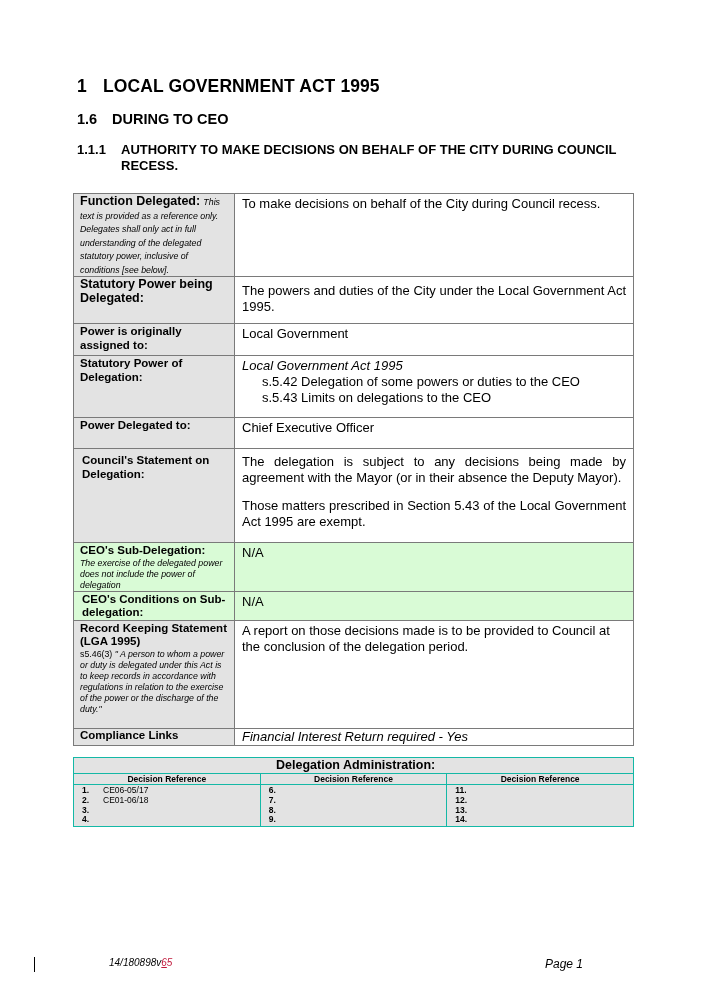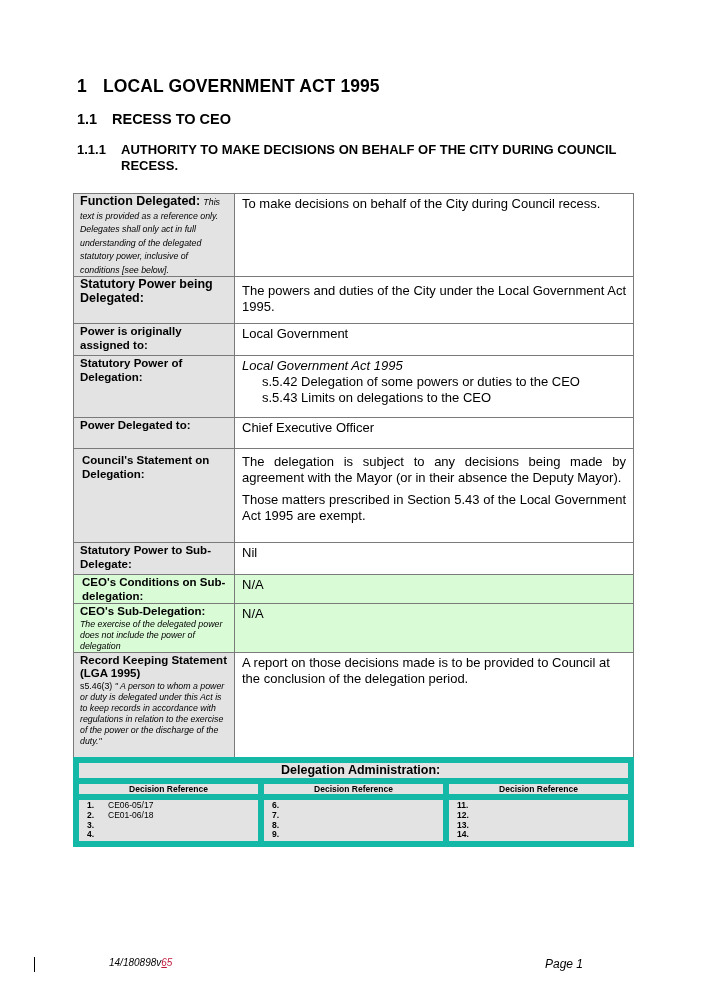--- a/index.html
+++ b/index.html
@@ -18,41 +18,41 @@
   td.lab { width: 148px; background: #e3e3e3; padding: 1px 6px 0 6px !important; font-size: 11.5px; font-weight: bold; line-height: 13.5px; }
   td.val { padding: 2px 7px 0 7px !important; font-size: 13px; line-height: 16px; }
   td.green { background: #d9fbd6; }
   .small-it { font-size: 8.8px; font-style: italic; font-weight: normal; line-height: 11px; }
   .small { font-size: 8.8px; font-weight: normal; line-height: 11px; }
   .just { text-align: justify; }
   .indent { padding-left: 20px; }
   .it { font-style: italic; }
 
   table.admin { position: absolute; left: 73px; top: 757px; width: 561px; border-collapse: collapse; table-layout: fixed; background: #e3e3e3; }
-  table.admin td { border: 6px solid #14b8a6; padding: 0; vertical-align: top; }
+  table.admin td { border: 1px solid #14b8a6; padding: 0; vertical-align: top; }
   .admin-title { text-align: center; font-size: 12.5px; font-weight: bold; line-height: 15px; padding-left: 150px !important; }
   .col-head { text-align: center; font-size: 8.5px; font-weight: bold; line-height: 10px; }
   .refrow { font-size: 8.5px; line-height: 9.8px; height: 9.8px; white-space: nowrap; }
   .refrow .n { display: inline-block; width: 21px; padding-left: 8px; font-weight: bold; }
   .refcell { padding: 1px 0 1px 0 !important; }
 
   .footer-bar { position: absolute; left: 34px; top: 957px; width: 1px; height: 15px; background: #000; }
   .footer-doc { position: absolute; left: 77px; top: 957px; font-size: 10px; font-style: italic; margin-left: 32px; }
   .footer-doc .rev-del { color: #c0183a; text-decoration: underline; }
   .footer-doc .rev-ins { color: #c0183a; }
   .footer-page { position: absolute; left: 545px; top: 957px; font-size: 12px; font-style: italic; }
 </style>
 </head>
 <body>
 
 <div class="h1">
   <span class="num">1</span><span>LOCAL GOVERNMENT ACT 1995</span>
 </div>
 <div class="h2">
-  <span class="num">1.1</span><span>RECESS TO CEO</span>
+  <span class="num">1.6</span><span>DURING TO CEO</span>
 </div>
 <div class="h3">
   <span class="num">1.1.1</span>
     <span class="txt">AUTHORITY TO MAKE DECISIONS ON BEHALF OF THE CITY DURING COUNCIL RECESS.</span>
 </div>
 
 <table class="main">
   <tbody>
       <tr style="height:67px">
     <td class="lab">
@@ -86,40 +86,34 @@
   <tr style="height:31px">
     <td class="lab"><span>Power Delegated to:</span></td>
     <td class="val">
           <div>Chief Executive Officer</div>
         </td>
   </tr>
   <tr style="height:94px">
     <td class="lab" style="padding-top:5px !important;padding-left:8px !important"><span>Council's Statement on Delegation:</span></td>
     <td class="val just" style="padding-top:5px !important">
       <div>The delegation is subject to any decisions being made by agreement with the Mayor (or in their absence the Deputy Mayor).</div>
-      <div style="margin-top:6px">Those matters prescribed in Section 5.43 of the Local Government Act 1995 are exempt.</div>
+      <div style="margin-top:12px">Those matters prescribed in Section 5.43 of the Local Government Act 1995 are exempt.</div>
     </td>
-  </tr>
-  <tr style="height:32px">
-    <td class="lab"><span>Statutory Power to Sub-Delegate:</span></td>
-    <td class="val">
-          <div>Nil</div>
-        </td>
-  </tr>
-  <tr style="height:28px">
-    <td class="lab green" style="padding-left:8px !important"><span>CEO's Conditions on Sub-delegation:</span></td>
-    <td class="val green">
-          <div>N/A</div>
-        </td>
   </tr>
   <tr style="height:48px">
     <td class="lab green">
       <div>CEO's Sub-Delegation:</div>
       <div class="small-it">The exercise of the delegated power does not include the power of delegation</div>
     </td>
+    <td class="val green">
+          <div>N/A</div>
+        </td>
+  </tr>
+  <tr style="height:28px">
+    <td class="lab green" style="padding-left:8px !important"><span>CEO's Conditions on Sub-delegation:</span></td>
     <td class="val green">
           <div>N/A</div>
         </td>
   </tr>
   <tr style="height:108px">
     <td class="lab">
       <div>Record Keeping Statement (LGA 1995)</div>
       <div class="small"><span>s5.46(3)</span> <span class="it">" A person to whom a power or duty is delegated under this Act is to keep records in accordance with regulations in relation to the exercise of the power or the discharge of the duty."</span></div>
     </td>
     <td class="val">

